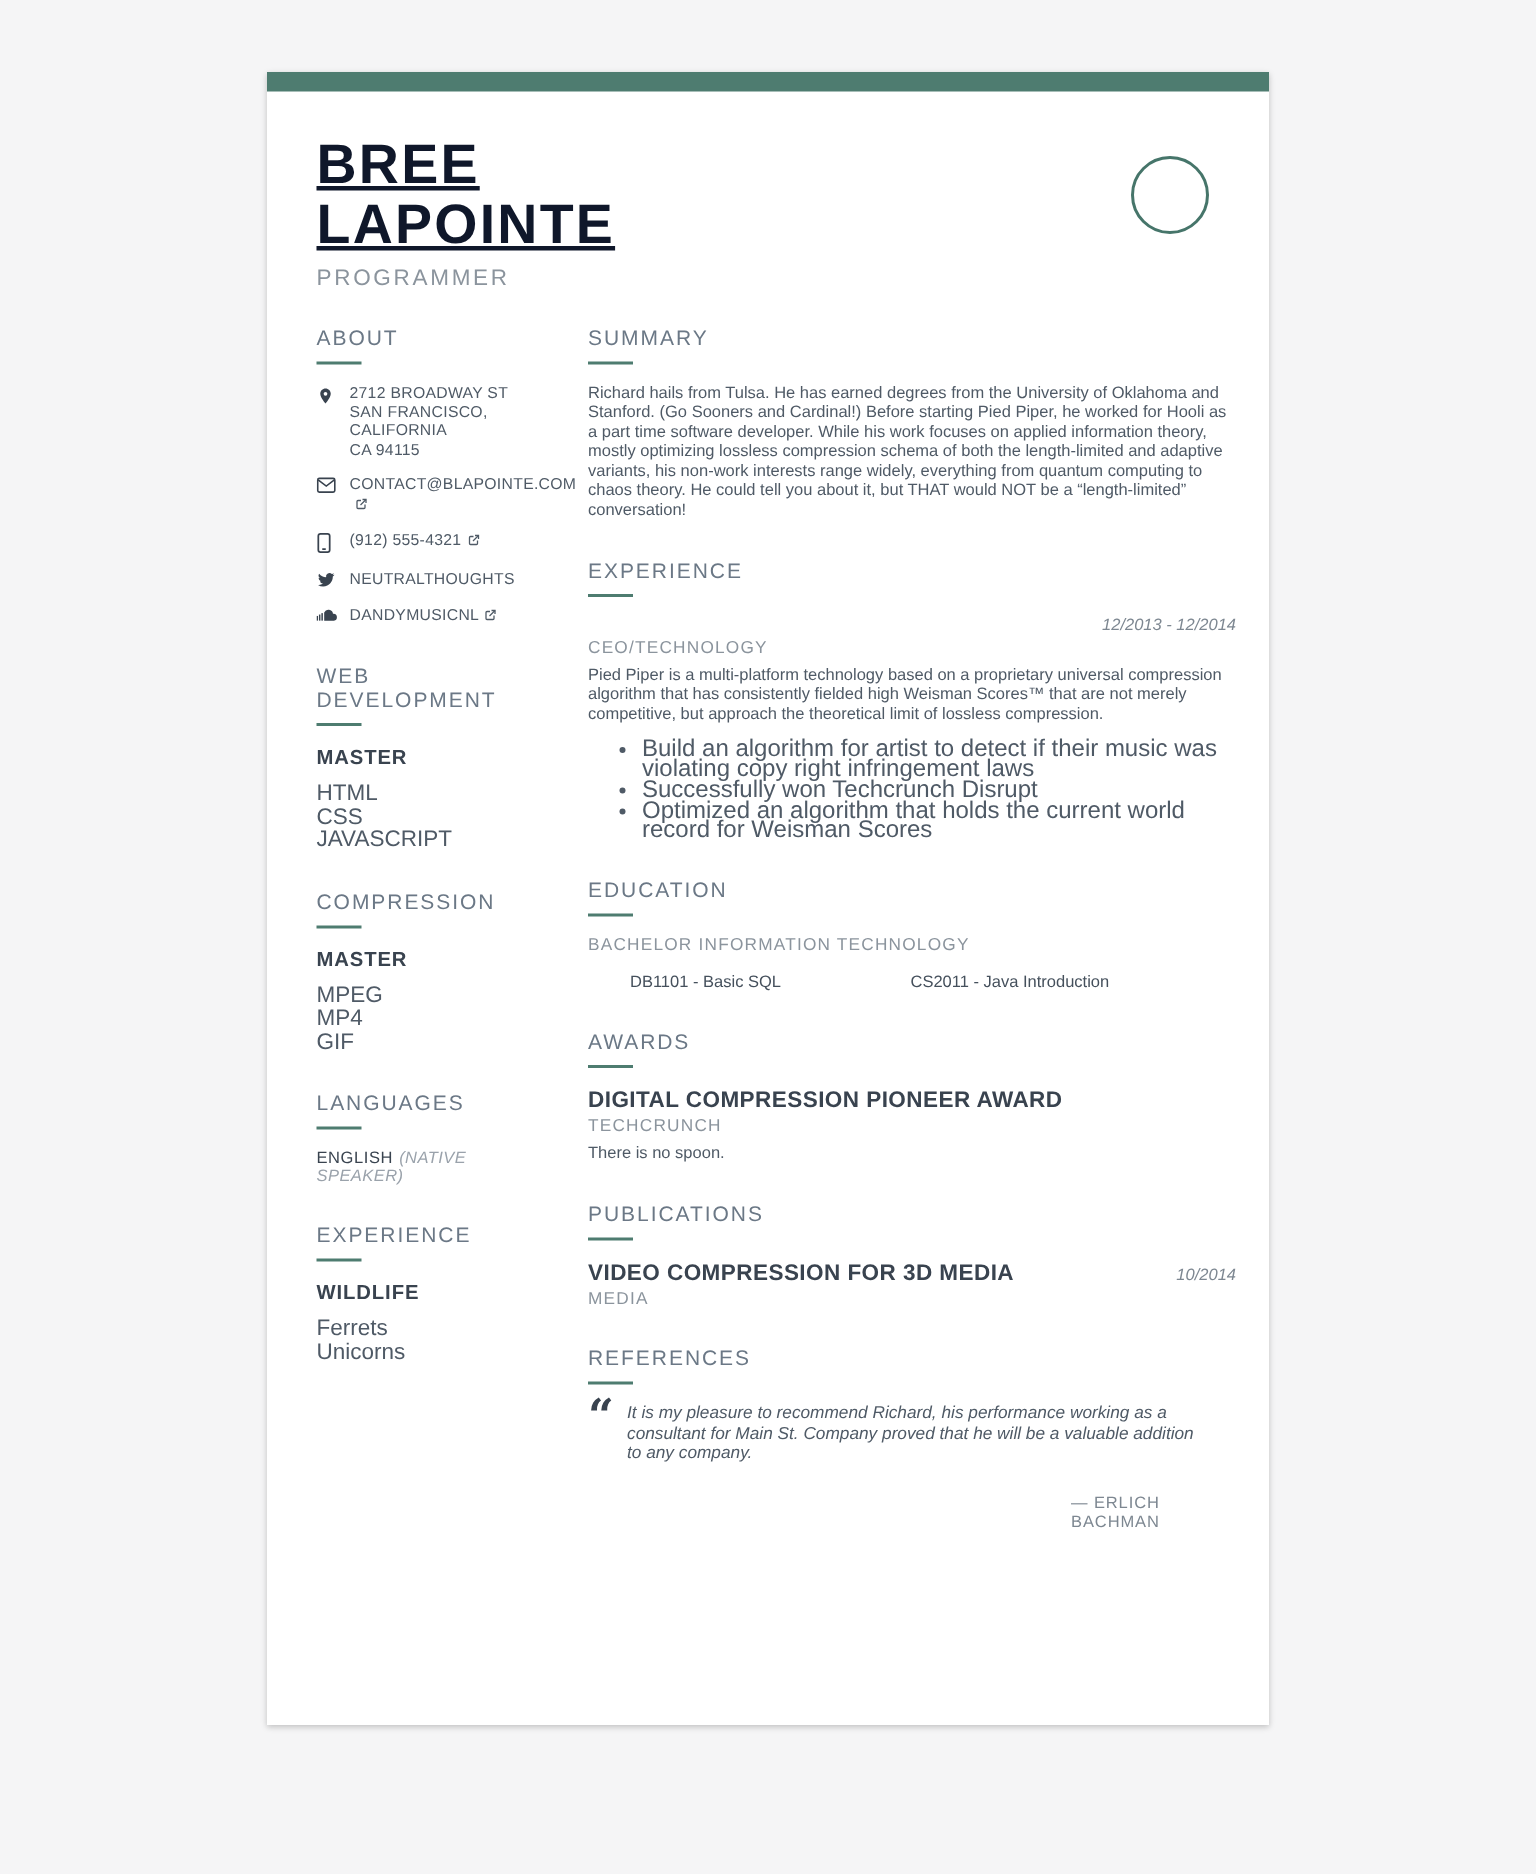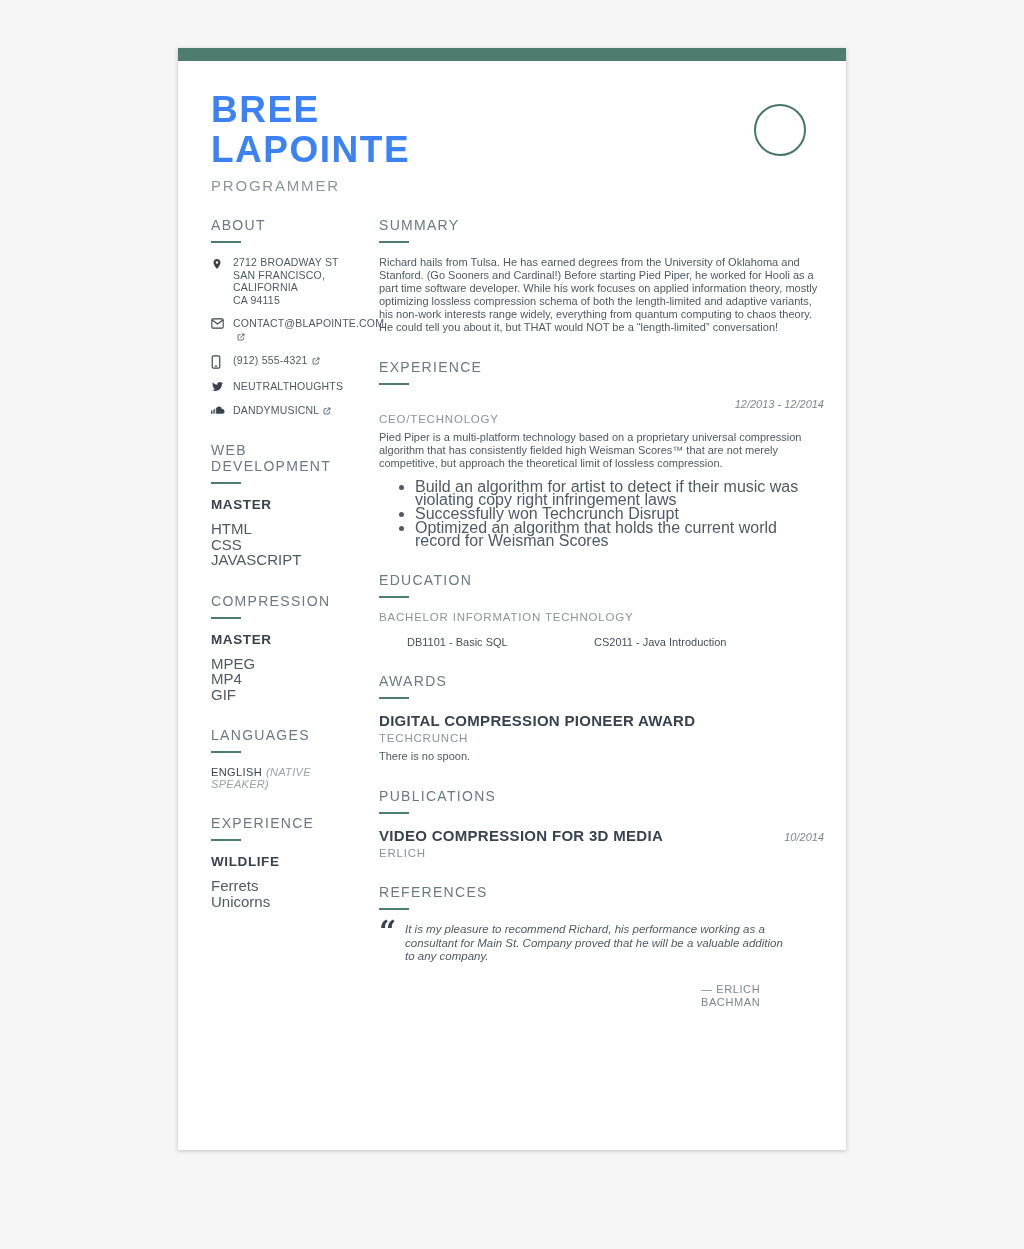--- a/index.html
+++ b/index.html
@@ -6,31 +6,31 @@
   html, body { width: 1024px; background: #f5f5f6; font-family: "Liberation Sans", sans-serif; }
   .canvas { width: 1024px; height: 1249px; padding-top: 48px; background: #f5f5f6; }
   .page {
     width: 668px; height: 1102px; margin: 0 auto; background: #ffffff;
     box-shadow: 0 1px 4px rgba(0,0,0,0.22); position: relative;
   }
   .topbar { height: 13px; background: #4e7c70; }
 
   
   .header { padding: 29px 40px 0 33px; position: relative; }
-  .name { font-size: 37px; line-height: 40px; font-weight: bold; color: #3b82f6; letter-spacing: 1.5px; }
+  .name { font-size: 37px; line-height: 40px; font-weight: bold; color: #0f172a; letter-spacing: 1.5px; text-decoration: underline; }
   .job-title { margin-top: 7px; font-size: 15px; letter-spacing: 1.8px; color: #8b949d; }
   .avatar {
     position: absolute; top: 43px; right: 40px; width: 52px; height: 52px;
     border: 2px solid #46756a; border-radius: 50%; background: #fff;
   }
 
   
   .columns { display: flex; padding: 23px 22px 0 33px; }
   .left { width: 160px; flex: none; }
-  .right { flex: 1; margin-left: 8px; min-width: 0; }
+  .right { flex: 1; margin-left: 21px; min-width: 0; }
 
   
   .sec { margin-bottom: 25px; }
   .sec-head { font-size: 14px; font-weight: normal; color: #6b7886; letter-spacing: 1.3px; }
   .rule { width: 30px; height: 2px; background: #4e7c70; margin: 8px 0 13px; }
 
   
   .contact-row { display: flex; margin-bottom: 11px; }
   .contact-icon { width: 14px; flex: none; margin-right: 8px; padding-top: 1px; }
   .contact-icon svg { display: block; }
@@ -243,21 +243,21 @@
         </div>
 
         <div class="sec">
           <div class="sec-head">PUBLICATIONS</div>
           <div class="rule"></div>
           <div class="entry">
             <div class="entry-head">
               <span class="entry-title">VIDEO COMPRESSION FOR 3D MEDIA</span>
               <span class="entry-date">10/2014</span>
             </div>
-            <div class="entry-role">ERLICH</div>
+            <div class="entry-role">MEDIA</div>
           </div>
         </div>
 
         <div class="sec">
           <div class="sec-head">REFERENCES</div>
           <div class="rule"></div>
           <div class="quote-row">
             <span class="quote-icon">“</span>
             <span class="quote-text">It is my pleasure to recommend Richard, his performance working as a consultant for Main St. Company proved that he will be a valuable addition to any company.</span>
           </div>

